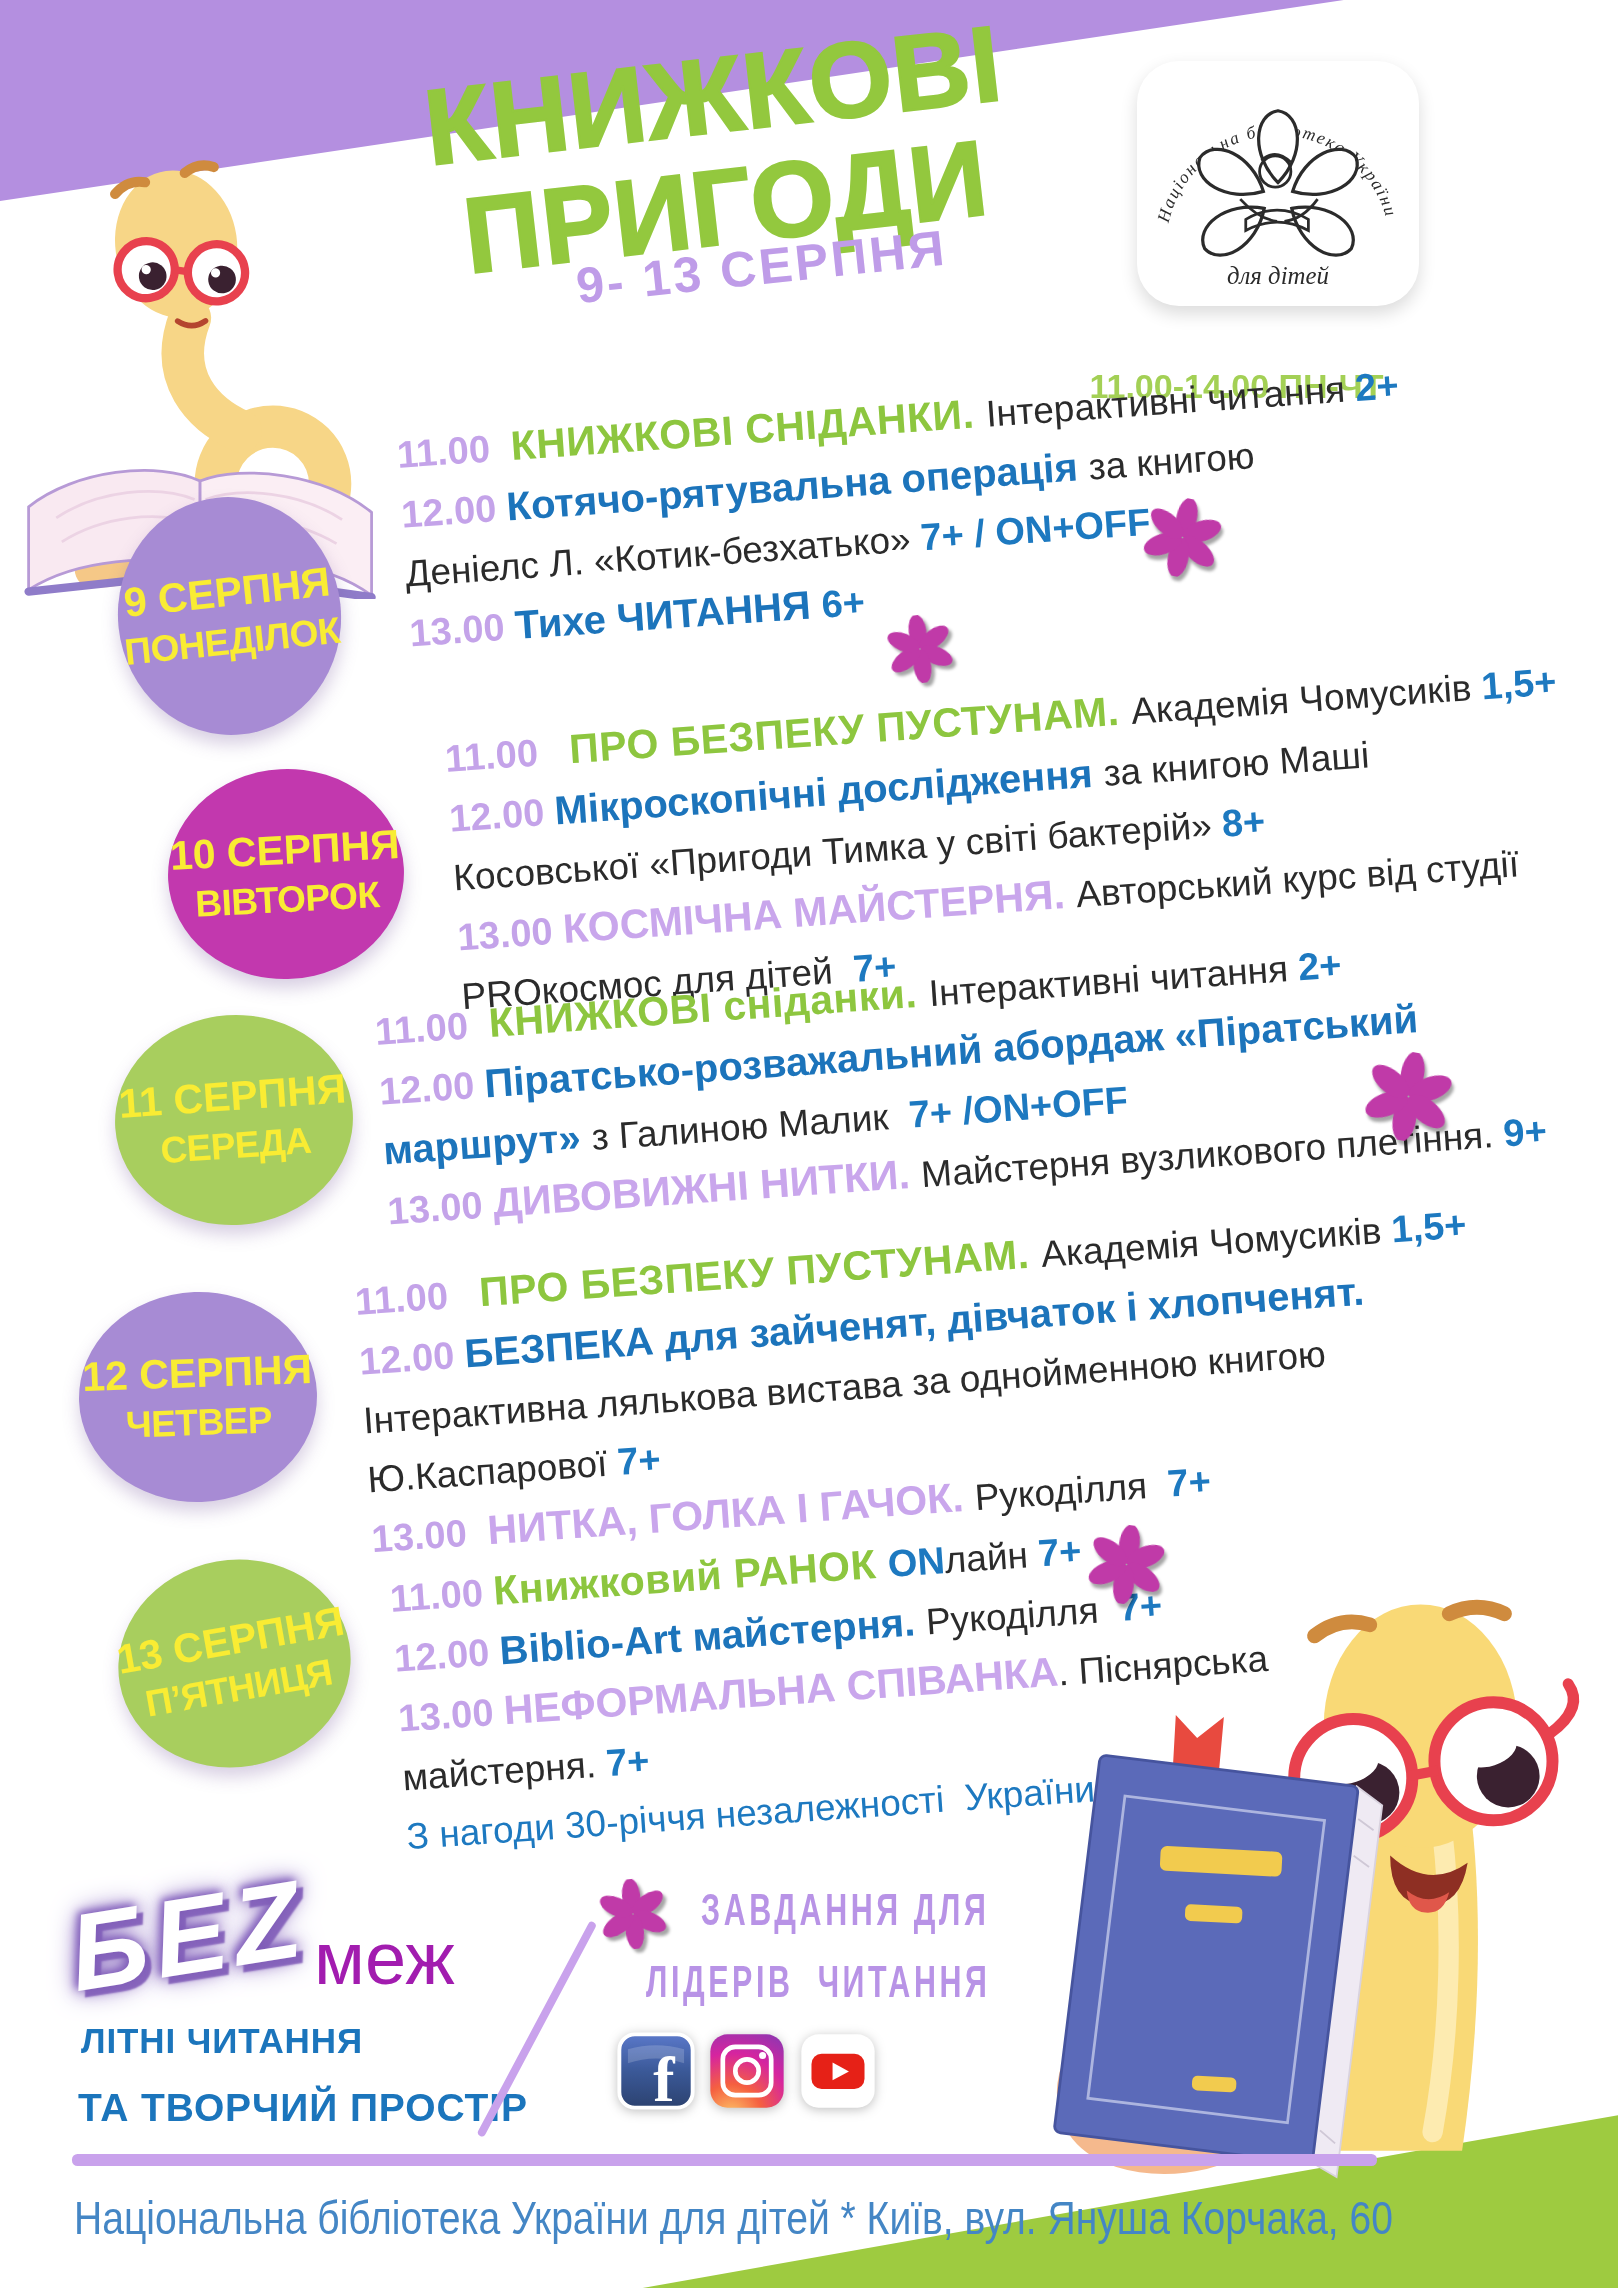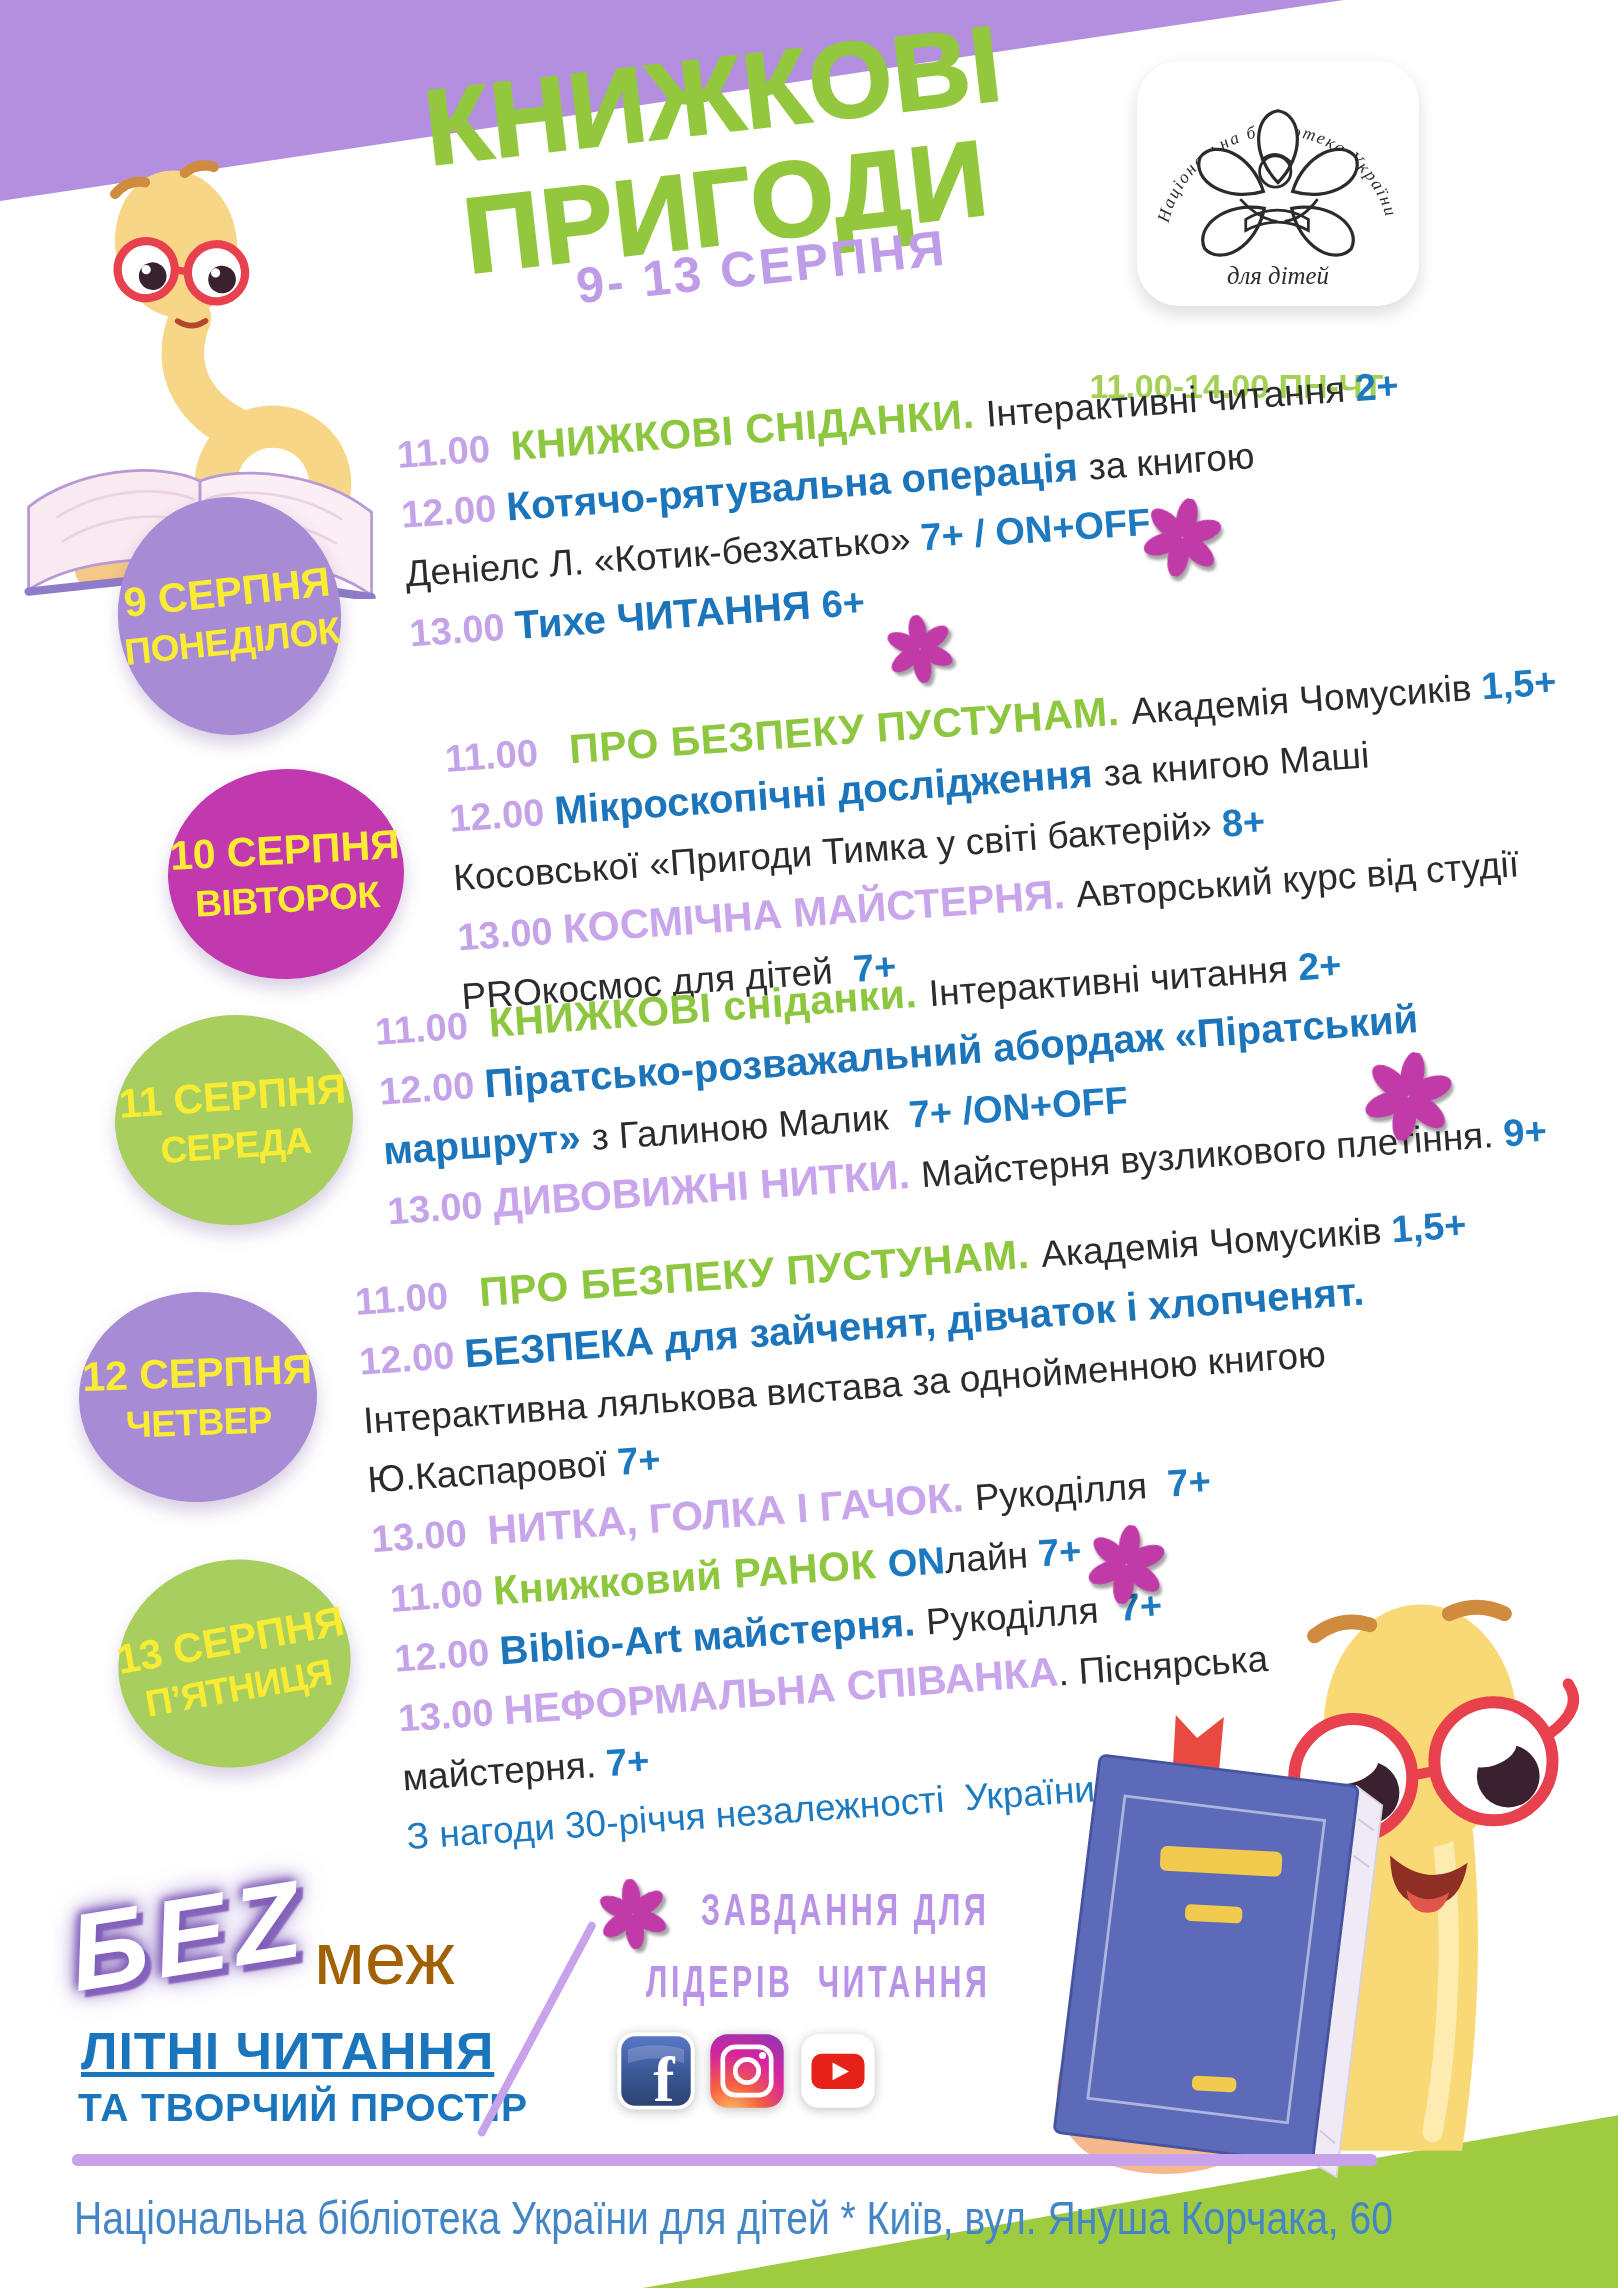--- a/index.html
+++ b/index.html
@@ -58,22 +58,22 @@
   .ast1{left:1143px;top:498px;width:79px;height:79px;transform:rotate(12deg);}
   .ast2{left:886px;top:615px;width:68px;height:68px;transform:rotate(-8deg);}
   .ast3{left:1364px;top:1052px;width:89px;height:89px;transform:rotate(10deg);}
   .ast4{left:1087px;top:1525px;width:79px;height:79px;transform:rotate(8deg);}
   .ast5{left:598px;top:1879px;width:70px;height:70px;transform:rotate(-6deg);}
 
   
   .bez{position:absolute;left:69px;top:1872px;font-size:109px;font-weight:700;font-style:italic;
        color:#fff;transform:rotate(-9deg);letter-spacing:7.4px;
        text-shadow:0 0 14.8px #7a57b4,0 0 28px #8d6ec2,5.5px 7.4px 1.8px #8a67bd,-2.8px -2.8px 7.4px #9d7fce;}
-  .mezh{position:absolute;left:314px;top:1916px;font-size:74px;font-weight:500;color:#a16207;}
-  .summer1{position:absolute;left:81px;top:2021px;font-size:52px;font-weight:700;color:#1b75bc;letter-spacing:0.9px;text-decoration:underline;}
+  .mezh{position:absolute;left:314px;top:1916px;font-size:74px;font-weight:500;color:#a21caf;}
+  .summer1{position:absolute;left:81px;top:2021px;font-size:35px;font-weight:700;color:#1b75bc;letter-spacing:0.9px;}
   .summer2{position:absolute;left:78px;top:2086px;font-size:39px;font-weight:700;color:#1b75bc;letter-spacing:0.9px;}
   .slash{position:absolute;left:476px;top:1894px;width:8.3px;height:242px;background:#c9a2ec;
          border-radius:4.6px;transform:rotate(28deg);transform-origin:50% 100%;}
   .task1{position:absolute;left:701px;top:1885px;font-size:39px;font-weight:600;color:#b893e6;
          letter-spacing:4.6px;transform:scale(.78,1.15);transform-origin:0 0;white-space:pre;}
   .task2{position:absolute;left:646px;top:1957px;font-size:39px;font-weight:600;color:#b893e6;
          letter-spacing:4.6px;transform:scale(.78,1.15);transform-origin:0 0;white-space:pre;}
   .social{position:absolute;left:617px;top:2032px;display:flex;gap:13px;}
   .social .icon{width:78px;height:78px;}
   .social svg{width:100%;height:100%;filter:drop-shadow(0 2.8px 5.5px rgba(0,0,0,.25));}

